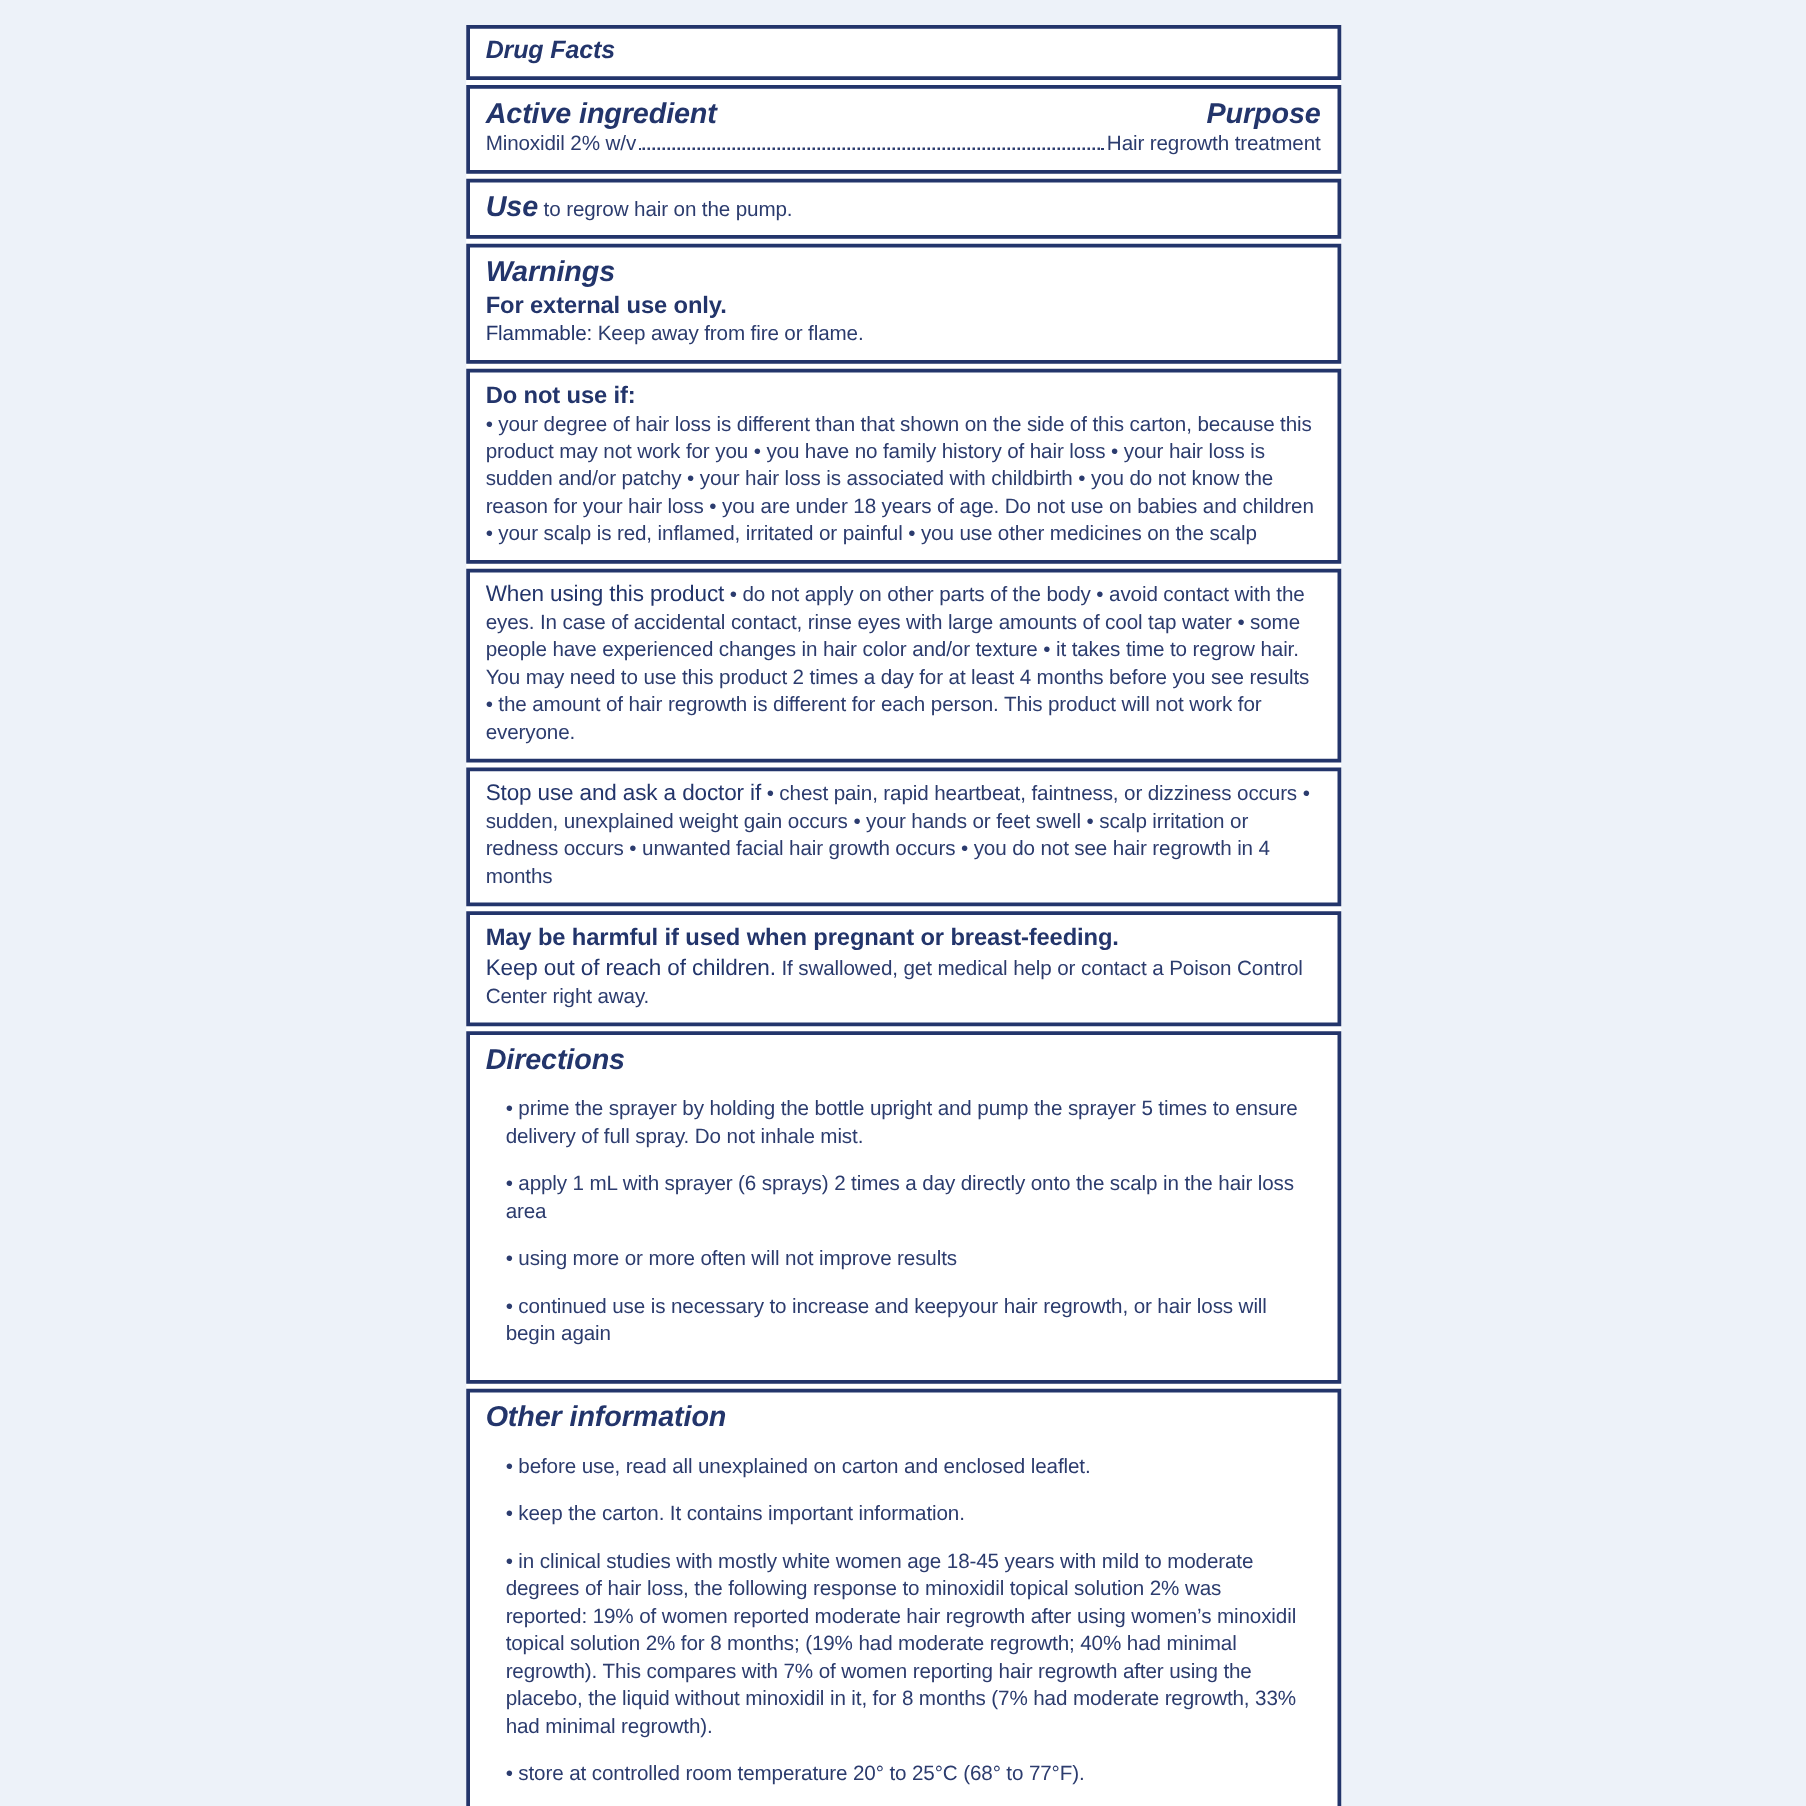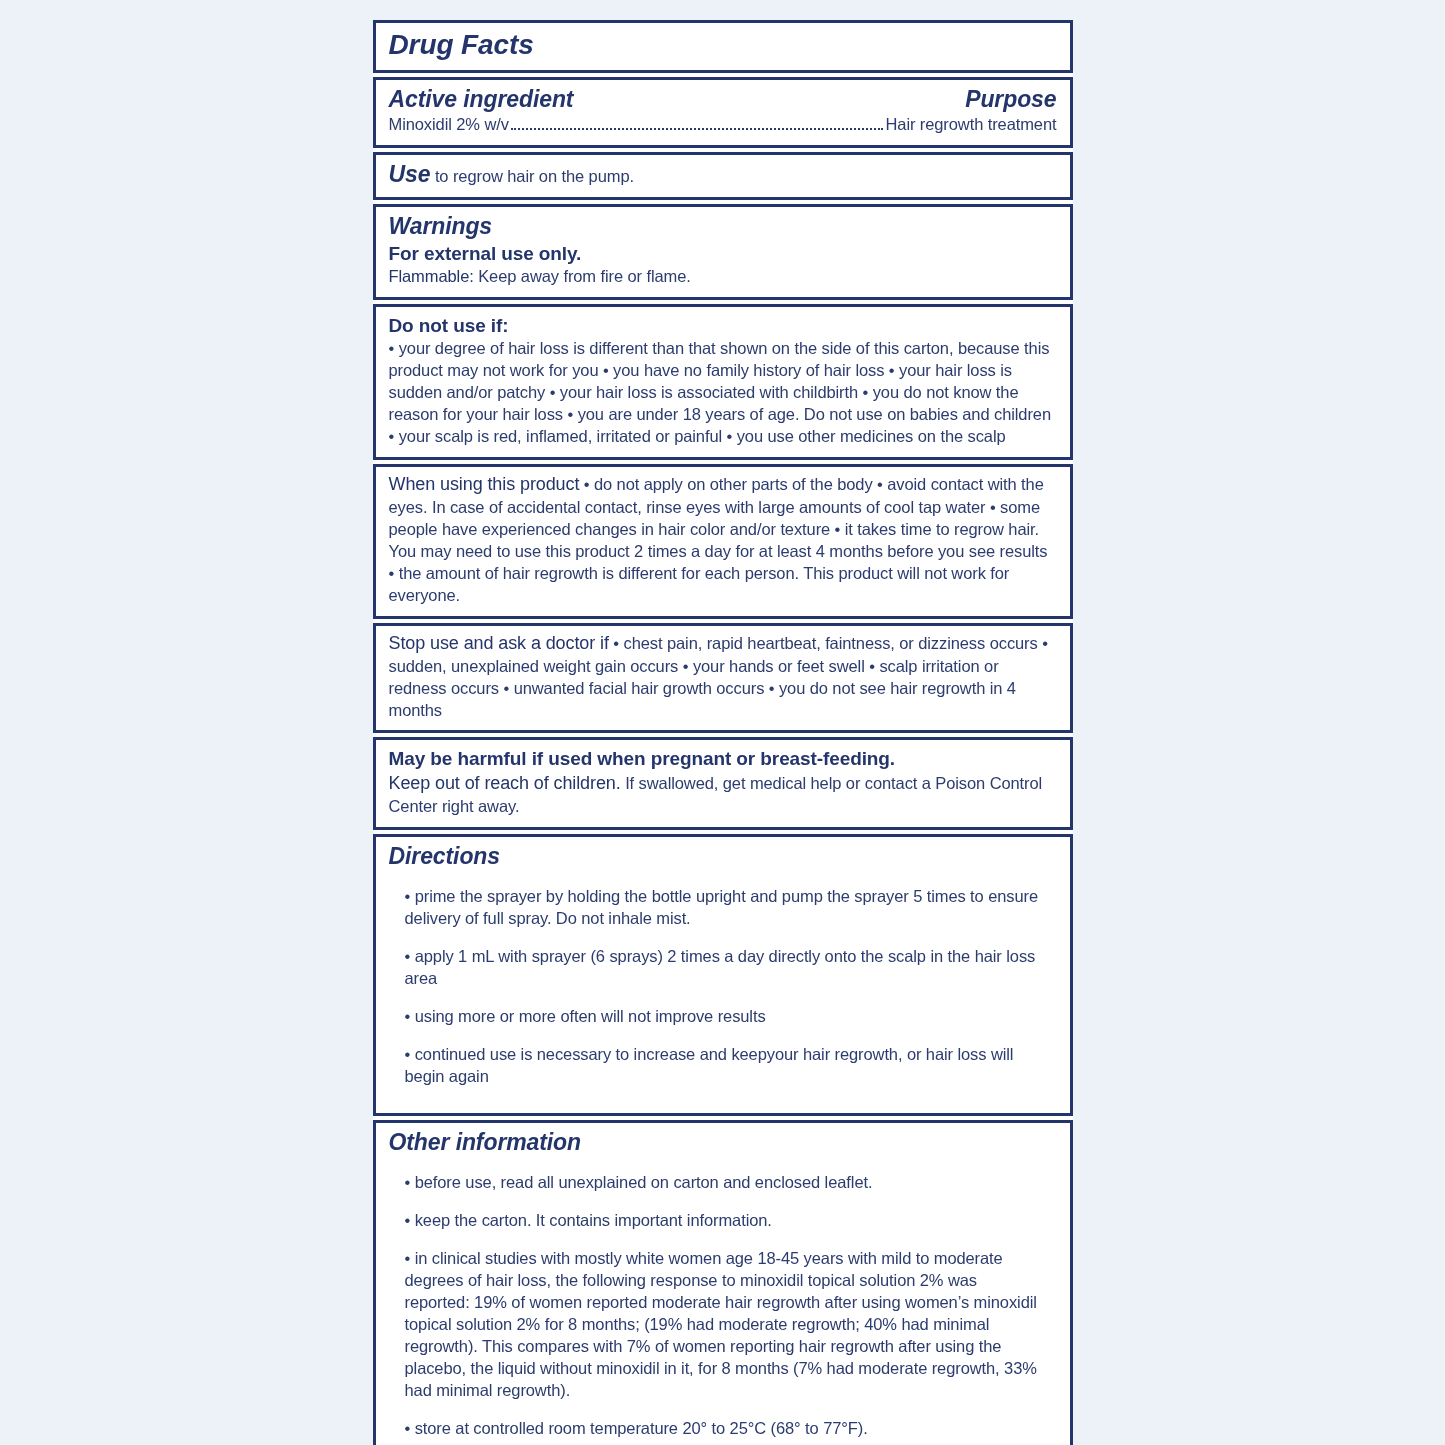--- a/index.html
+++ b/index.html
@@ -24,21 +24,21 @@
     flex-direction: column;
     gap: 4px;
   }
   .section {
     background: #ffffff;
     border: 3px solid #23356b;
     padding: 6px 13px 9px 13px;
     letter-spacing: -0.1px;
   }
   .title-xl {
-    font-size: 28px;
+    font-size: 20px;
     font-weight: 700;
     font-style: italic;
     color: #23356b;
     line-height: 1.15;
   }
   .head-italic {
     font-size: 23px;
     font-weight: 700;
     font-style: italic;
     color: #23356b;

